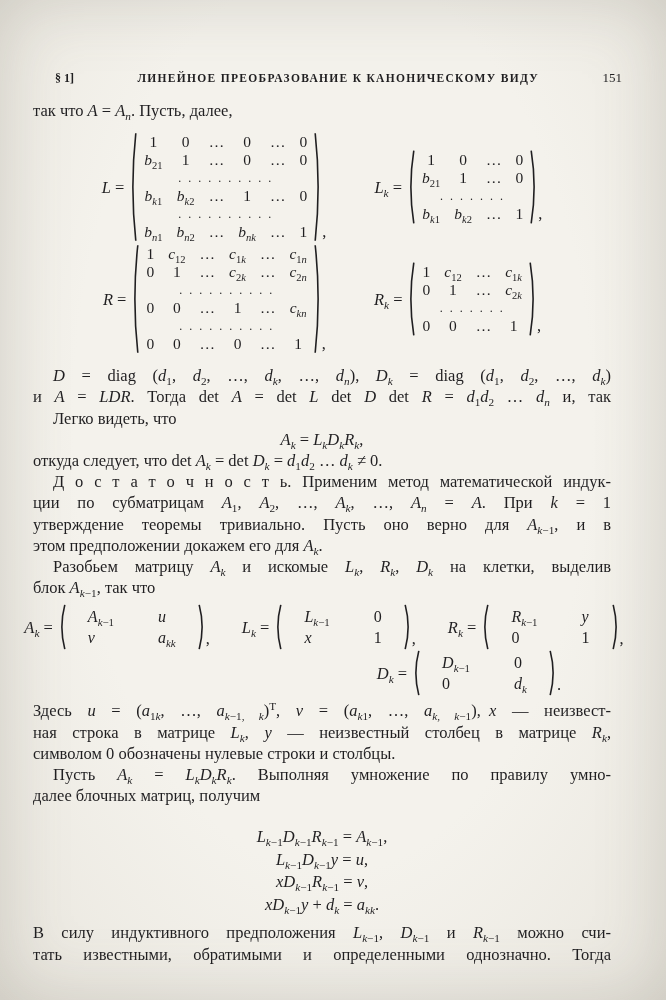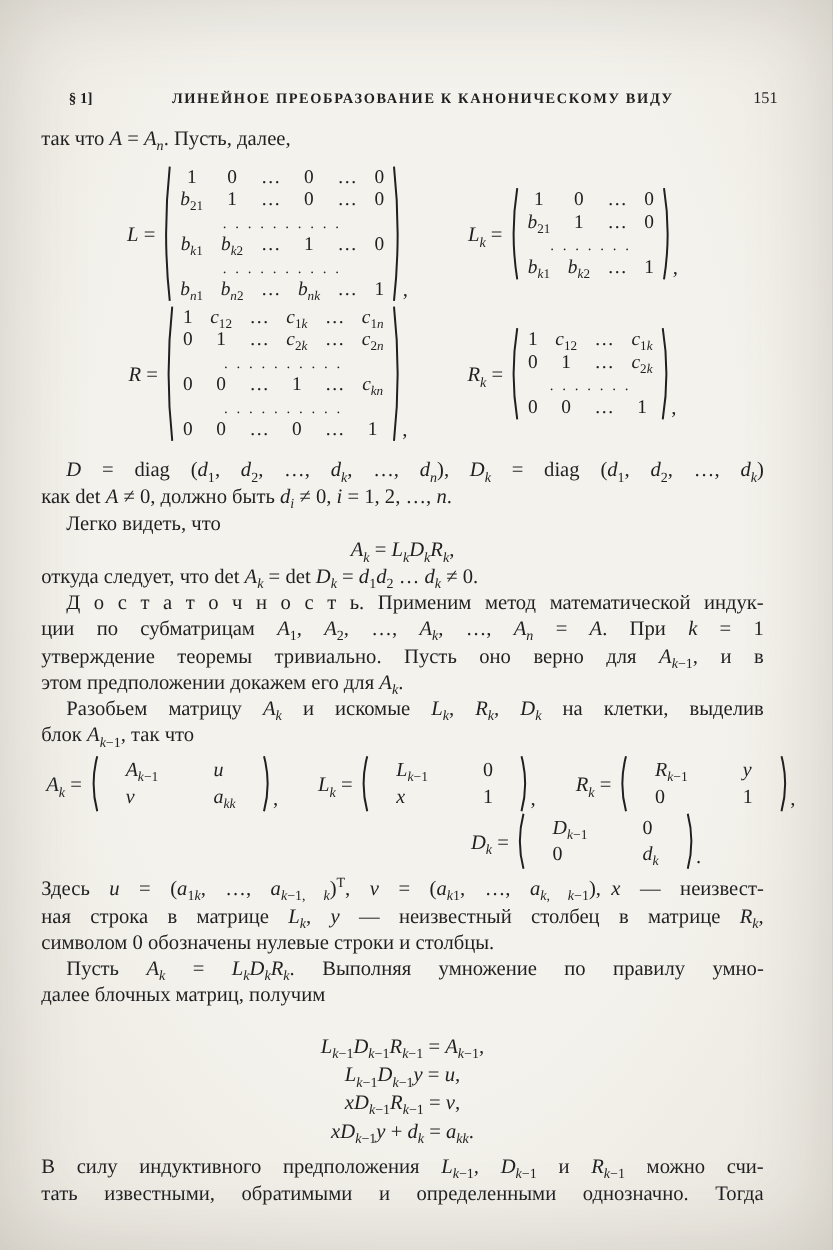--- a/index.html
+++ b/index.html
@@ -25,21 +25,21 @@
   .j{text-align:justify;text-align-last:justify;}
   .ind{text-indent:20px;}
   i{font-style:italic;}
   .rm{font-style:normal;}
   sub,sup{font-size:68%;line-height:0;}
   .eq{text-align:center;}
   .sys{text-align:center;line-height:22.5px;}
   .mrow{display:flex;justify-content:center;align-items:center;gap:48px;}
   .mrowL{margin:10px 0 0;}
   .mrowR{margin:0 0 10px;}
-  .brow{display:flex;justify-content:space-between;align-items:center;gap:32px;margin:6px 0 0;padding-left:4px;}
+  .brow{display:flex;justify-content:center;align-items:center;gap:32px;margin:6px 0 0;padding-left:4px;}
   .drow{display:flex;justify-content:flex-end;align-items:center;margin:0 0 4px;padding-right:50px;}
   .sysblk{margin:20px 0 6px;}
   .matgroup{display:inline-flex;align-items:center;}
   .mlabel{margin-right:5px;white-space:nowrap;}
   .mtable{border-collapse:collapse;}
   .mtable td{padding:0 7px;text-align:center;white-space:nowrap;font-size:15.5px;line-height:18px;}
   .mtable.wide td{padding:1px 22px;text-align:left;font-size:16px;line-height:19px;}
   .mtable td.dots{font-size:12px;letter-spacing:2px;text-align:center;}
   .msuffix{align-self:flex-end;line-height:1;padding-bottom:3px;}
   .paren{display:block;flex:none;}
@@ -233,21 +233,21 @@
             </tbody>
           </table>
           <svg viewBox="0 0 10 100" preserveAspectRatio="none" width="8" class="paren" height="76" style="height: 76px;">
             <path d="M1.5,2 Q8.8,50 1.5,98" fill="none" stroke="#201f21" stroke-width="1.6" vector-effect="non-scaling-stroke"></path>
           </svg>
           <span class="msuffix">,</span>
         </span>
     </div>
 
     <div class="line ind j"><i>D</i> = <span class="rm">diag</span> (<i>d</i><sub>1</sub>, <i>d</i><sub>2</sub>, …, <i>d</i><sub><i>k</i></sub>, …, <i>d</i><sub><i>n</i></sub>), <i>D</i><sub><i>k</i></sub> = <span class="rm">diag</span> (<i>d</i><sub>1</sub>, <i>d</i><sub>2</sub>, …, <i>d</i><sub><i>k</i></sub>)</div>
-    <div class="line">как <span class="rm">det</span> <i>A</i> ≠ 0, должно быть <i>d</i><sub><i>i</i></sub> ≠ 0, <i>i</i> = 1, 2, …, <i>n</i>.</div>
+    <div class="line j">и <i>A</i> = <i>LDR</i>. Тогда <span class="rm">det</span> <i>A</i> = <span class="rm">det</span> <i>L</i> <span class="rm">det</span> <i>D</i> <span class="rm">det</span> <i>R</i> = <i>d</i><sub>1</sub><i>d</i><sub>2</sub> … <i>d</i><sub><i>n</i></sub> и, так</div>
     <div class="line ind">Легко видеть, что</div>
 
     <div class="line eq"><i>A</i><sub><i>k</i></sub> = <i>L</i><sub><i>k</i></sub><i>D</i><sub><i>k</i></sub><i>R</i><sub><i>k</i></sub>,</div>
 
     <div class="line">откуда следует, что <span class="rm">det</span> <i>A</i><sub><i>k</i></sub> = <span class="rm">det</span> <i>D</i><sub><i>k</i></sub> = <i>d</i><sub>1</sub><i>d</i><sub>2</sub> … <i>d</i><sub><i>k</i></sub> ≠ 0.</div>
     <div class="line ind j">Д о с т а т о ч н о с т ь. Применим метод математической индук-</div>
     <div class="line j">ции по субматрицам <i>A</i><sub>1</sub>, <i>A</i><sub>2</sub>, …, <i>A</i><sub><i>k</i></sub>, …, <i>A</i><sub><i>n</i></sub> = <i>A</i>. При <i>k</i> = 1</div>
     <div class="line j">утверждение теоремы тривиально. Пусть оно верно для <i>A</i><sub><i>k</i>−1</sub>, и в</div>
     <div class="line">этом предположении докажем его для <i>A</i><sub><i>k</i></sub>.</div>
     <div class="line ind j">Разобьем матрицу <i>A</i><sub><i>k</i></sub> и искомые <i>L</i><sub><i>k</i></sub>, <i>R</i><sub><i>k</i></sub>, <i>D</i><sub><i>k</i></sub> на клетки, выделив</div>

